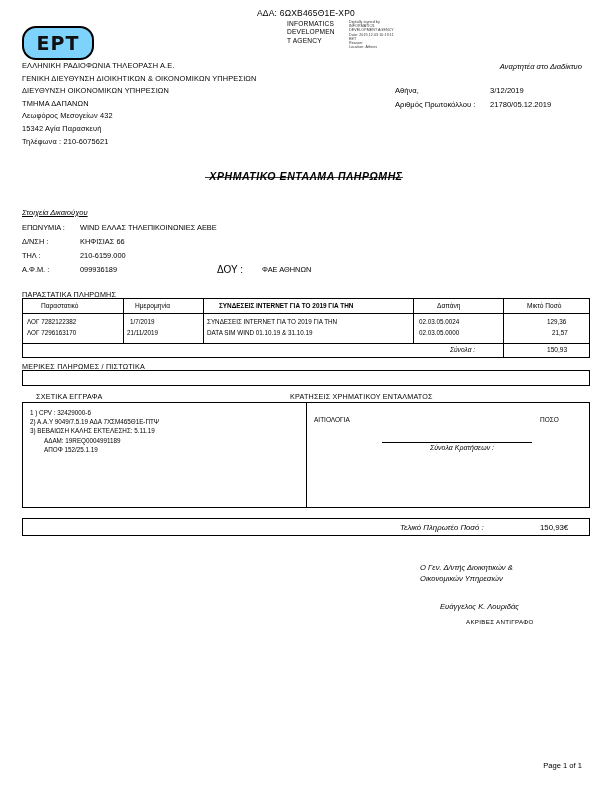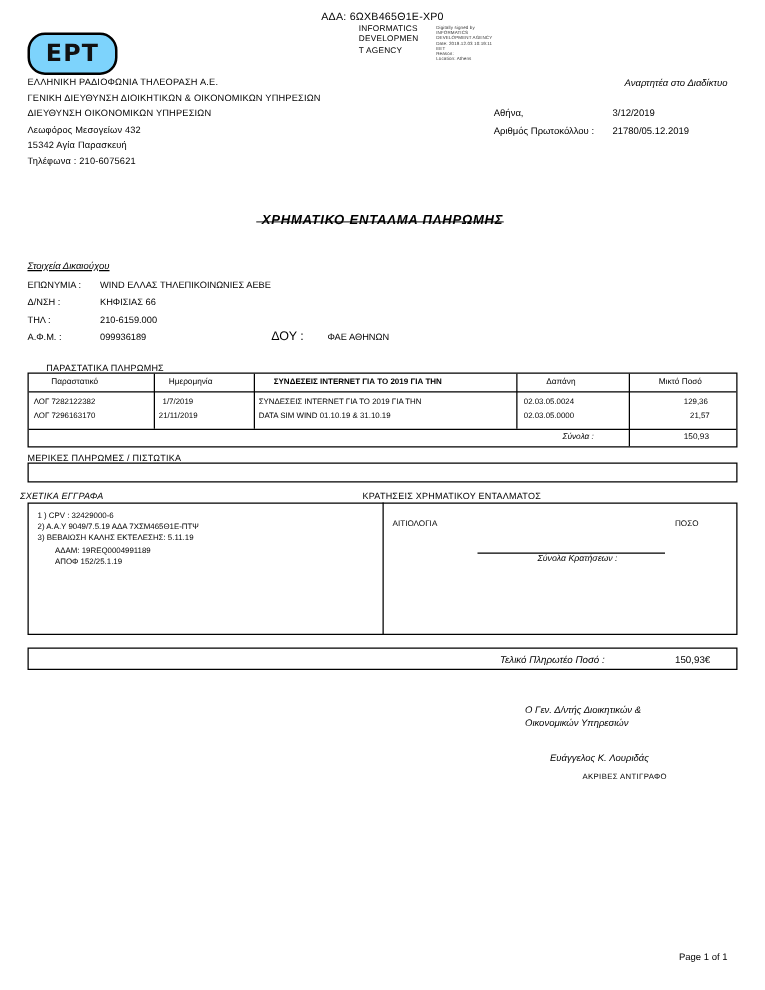--- a/index.html
+++ b/index.html
@@ -133,30 +133,30 @@
   
   .tbl-title {
     font-size: 7.2px;
     letter-spacing: 0.2px;
   }
   .box { border: 1px solid #000; position: absolute; box-sizing: border-box; }
   .vline { position: absolute; width: 1px; background: #000; }
   .hline { position: absolute; height: 1px; background: #000; }
 
   
-  #par-label { left: 22px; top: 290px; font-size: 7.2px; margin-left: 15px; }
+  #par-label { left: 22px; top: 290px; font-size: 7.2px; }
   #par-table { left: 22px; top: 298px; width: 568px; height: 60px; }
   .cell { position: absolute; font-size: 6.3px; white-space: nowrap; }
 
   
   #mer-label { left: 22px; top: 362px; font-size: 7.2px; }
   #mer-box { left: 22px; top: 370px; width: 568px; height: 16px; }
 
   
-  #sxet-label { left: 16px; top: 392px; font-size: 7.2px; font-style: italic; }
+  #sxet-label { left: 36px; top: 392px; font-size: 7.2px; }
   #krat-label { left: 290px; top: 392px; font-size: 7.2px; }
   #low-box { left: 22px; top: 402px; width: 568px; height: 106px; }
   #low-split { left: 306px; top: 402px; height: 106px; }
 
   #sxet-lines {
     left: 30px; top: 408px;
     font-size: 6.3px;
     line-height: 9.2px;
     width: 265px;
   }
@@ -223,20 +223,21 @@
       <div>EET</div>
       <div>Reason:</div>
       <div>Location: Athens</div>
     </div>
   </div>
 
   <div class="abs" id="issuer">
     <div>ΕΛΛΗΝΙΚΗ ΡΑΔΙΟΦΩΝΙΑ ΤΗΛΕΟΡΑΣΗ Α.Ε.</div>
     <div>ΓΕΝΙΚΗ ΔΙΕΥΘΥΝΣΗ ΔΙΟΙΚΗΤΙΚΩΝ &amp; ΟΙΚΟΝΟΜΙΚΩΝ ΥΠΗΡΕΣΙΩΝ</div>
     <div>ΔΙΕΥΘΥΝΣΗ ΟΙΚΟΝΟΜΙΚΩΝ ΥΠΗΡΕΣΙΩΝ</div>
+    <div>ΤΜΗΜΑ ΔΑΠΑΝΩΝ</div>
     <div>Λεωφόρος Μεσογείων 432</div>
     <div>15342 Αγία Παρασκευή</div>
     <div>Τηλέφωνα : 210-6075621</div>
   </div>
 
   <div class="abs" id="anartitea">Αναρτητέα στο Διαδίκτυο</div>
   <div class="abs" id="righthdr">
     <div class="row">
       <span class="lbl">Αθήνα,</span>
       <span class="val">3/12/2019</span>

